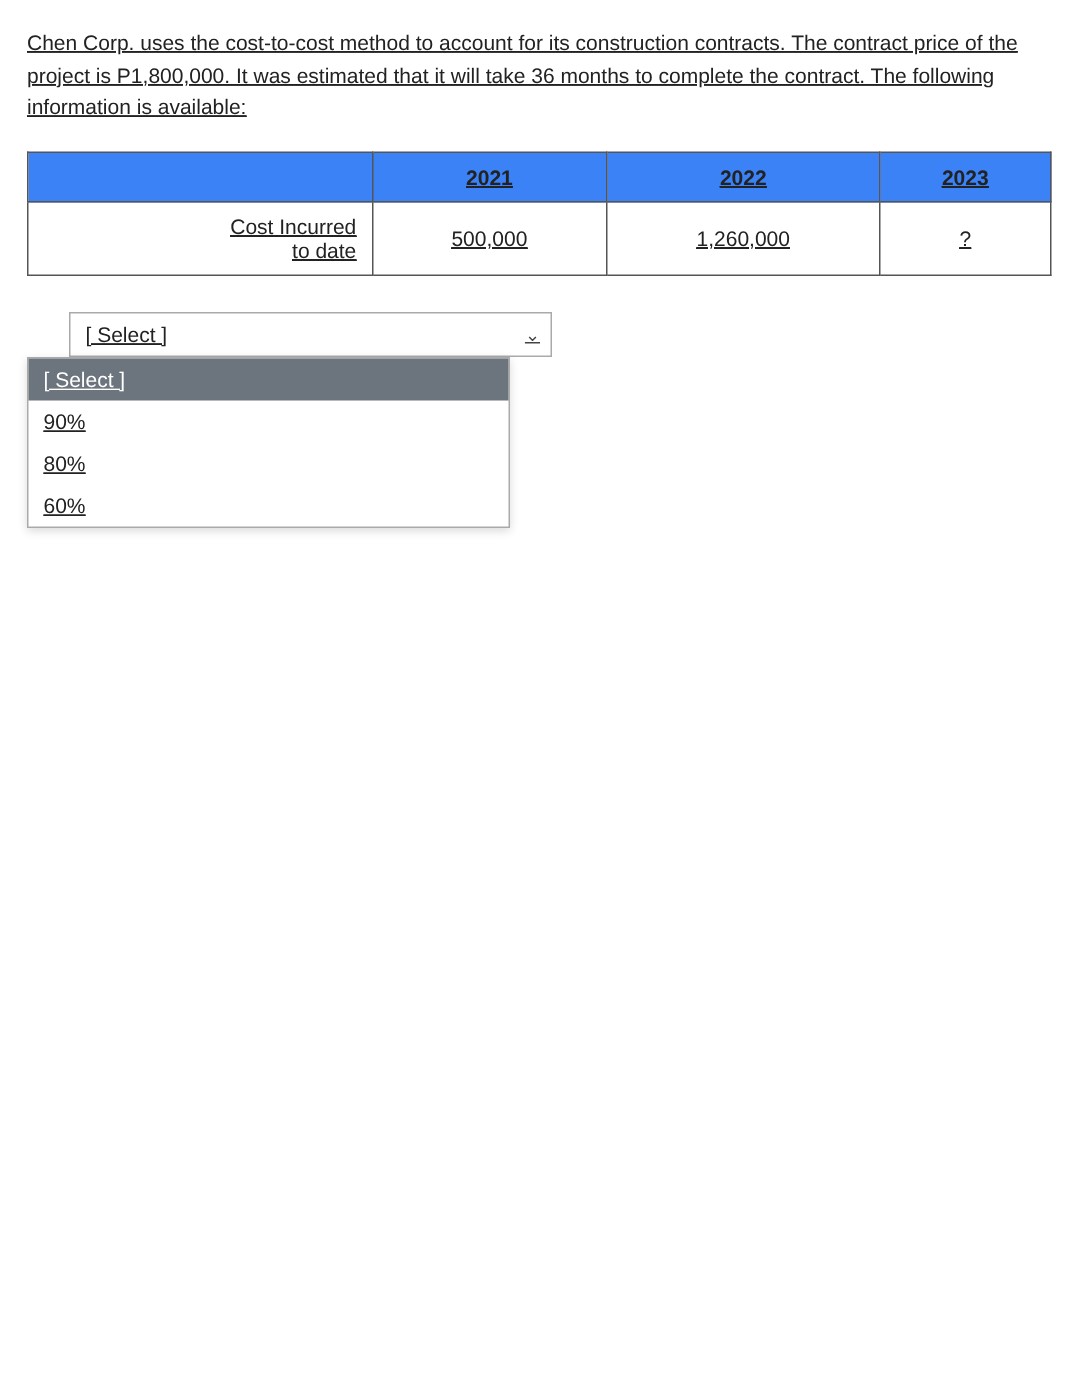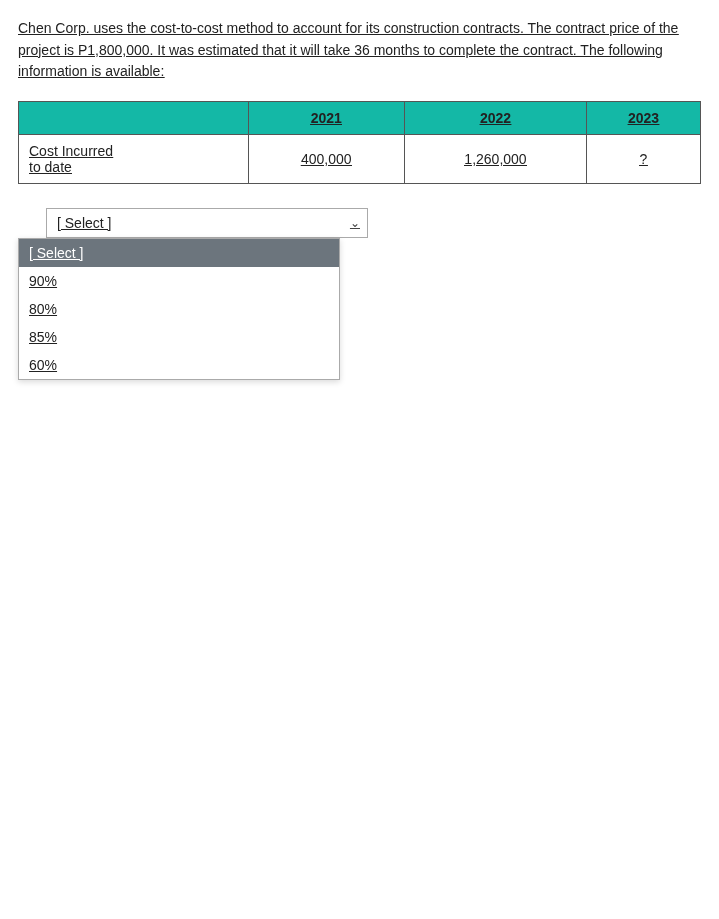--- a/index.html
+++ b/index.html
@@ -27,24 +27,24 @@
       margin-bottom: 24px;
     }
     th, td {
       border: 1px solid #555;
       padding: 8px 10px;
       text-align: center;
       vertical-align: middle;
     }
     th {
       font-weight: bold;
-      background: #14b8a6;
+      background: #3b82f6;
     }
     td:first-child {
-      text-align: left;
+      text-align: right;
       font-weight: normal;
     }
     .question-block {
       margin-top: 16px;
     }
     .question-label {
       margin-bottom: 8px;
       font-size: 14px;
     }
     .select-wrapper {
@@ -117,39 +117,38 @@
     <tr>
       <th></th>
       <th>2021</th>
       <th>2022</th>
       <th>2023</th>
     </tr>
   </thead>
   <tbody>
     <tr>
       <td>Cost Incurred<br>to date</td>
-      <td>400,000</td>
+      <td>500,000</td>
       <td>1,260,000</td>
       <td>?</td>
     </tr>
   </tbody>
 </table>
 
 <div class="question-block">
   <div class="select-wrapper">
     <div class="select-box">
       <span>[ Select ]</span>
     </div>
     <span class="chevron-down">⌄</span>
     
     <div class="dropdown-menu">
       <div class="dropdown-item highlighted">[ Select ]</div>
       <div class="dropdown-item">90%</div>
       <div class="dropdown-item">80%</div>
-      <div class="dropdown-item">85%</div>
       <div class="dropdown-item">60%</div>
     </div>
   </div>
 </div>
 
 <div class="question4-row">
   <span class="question4-num">4.</span>
   <span class="question4-text">omplete in 2021?</span>
 </div>
 

